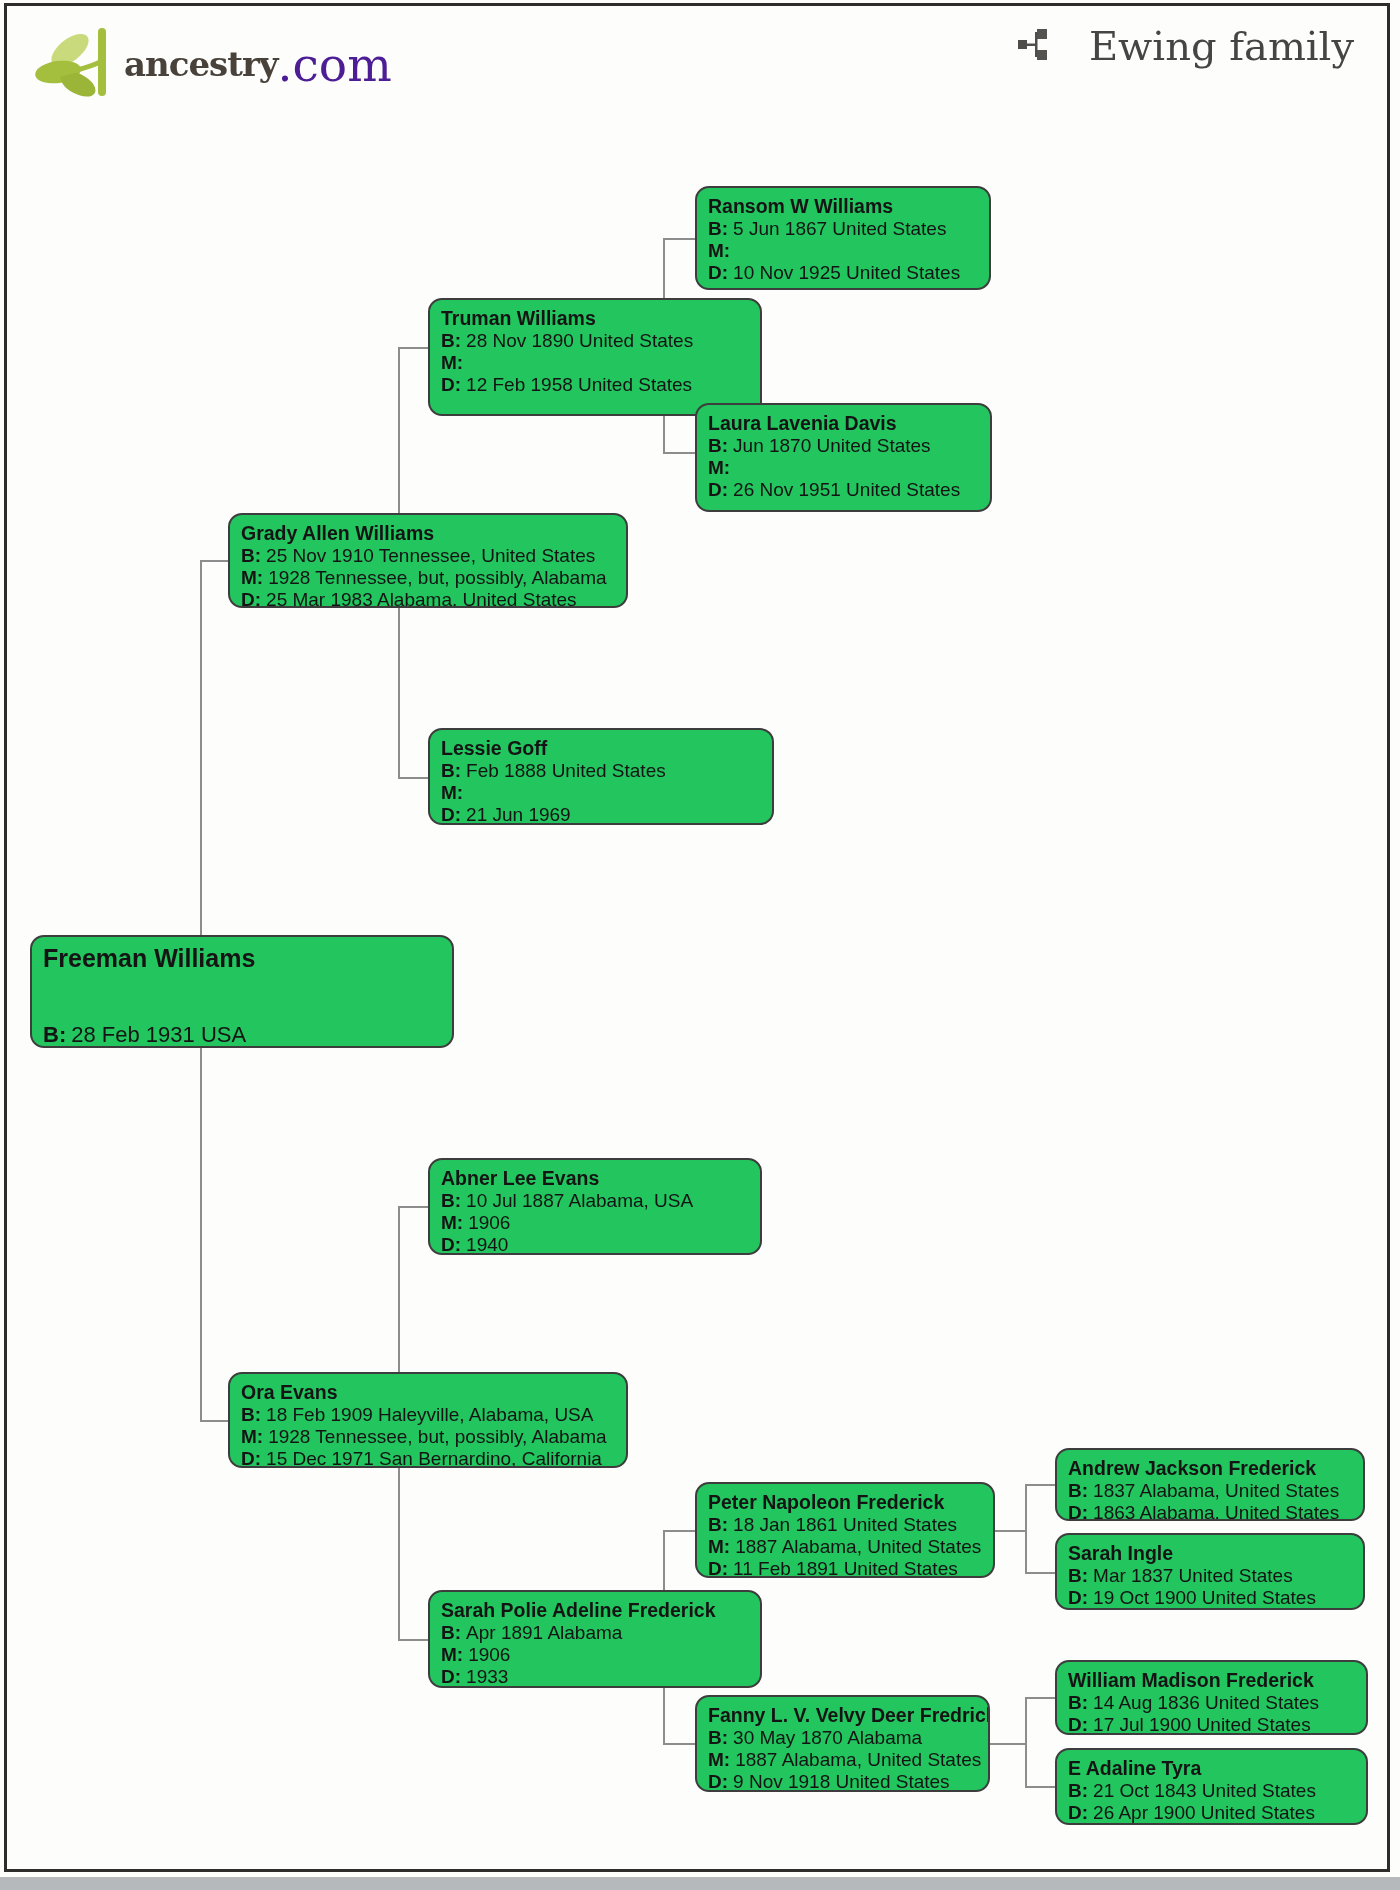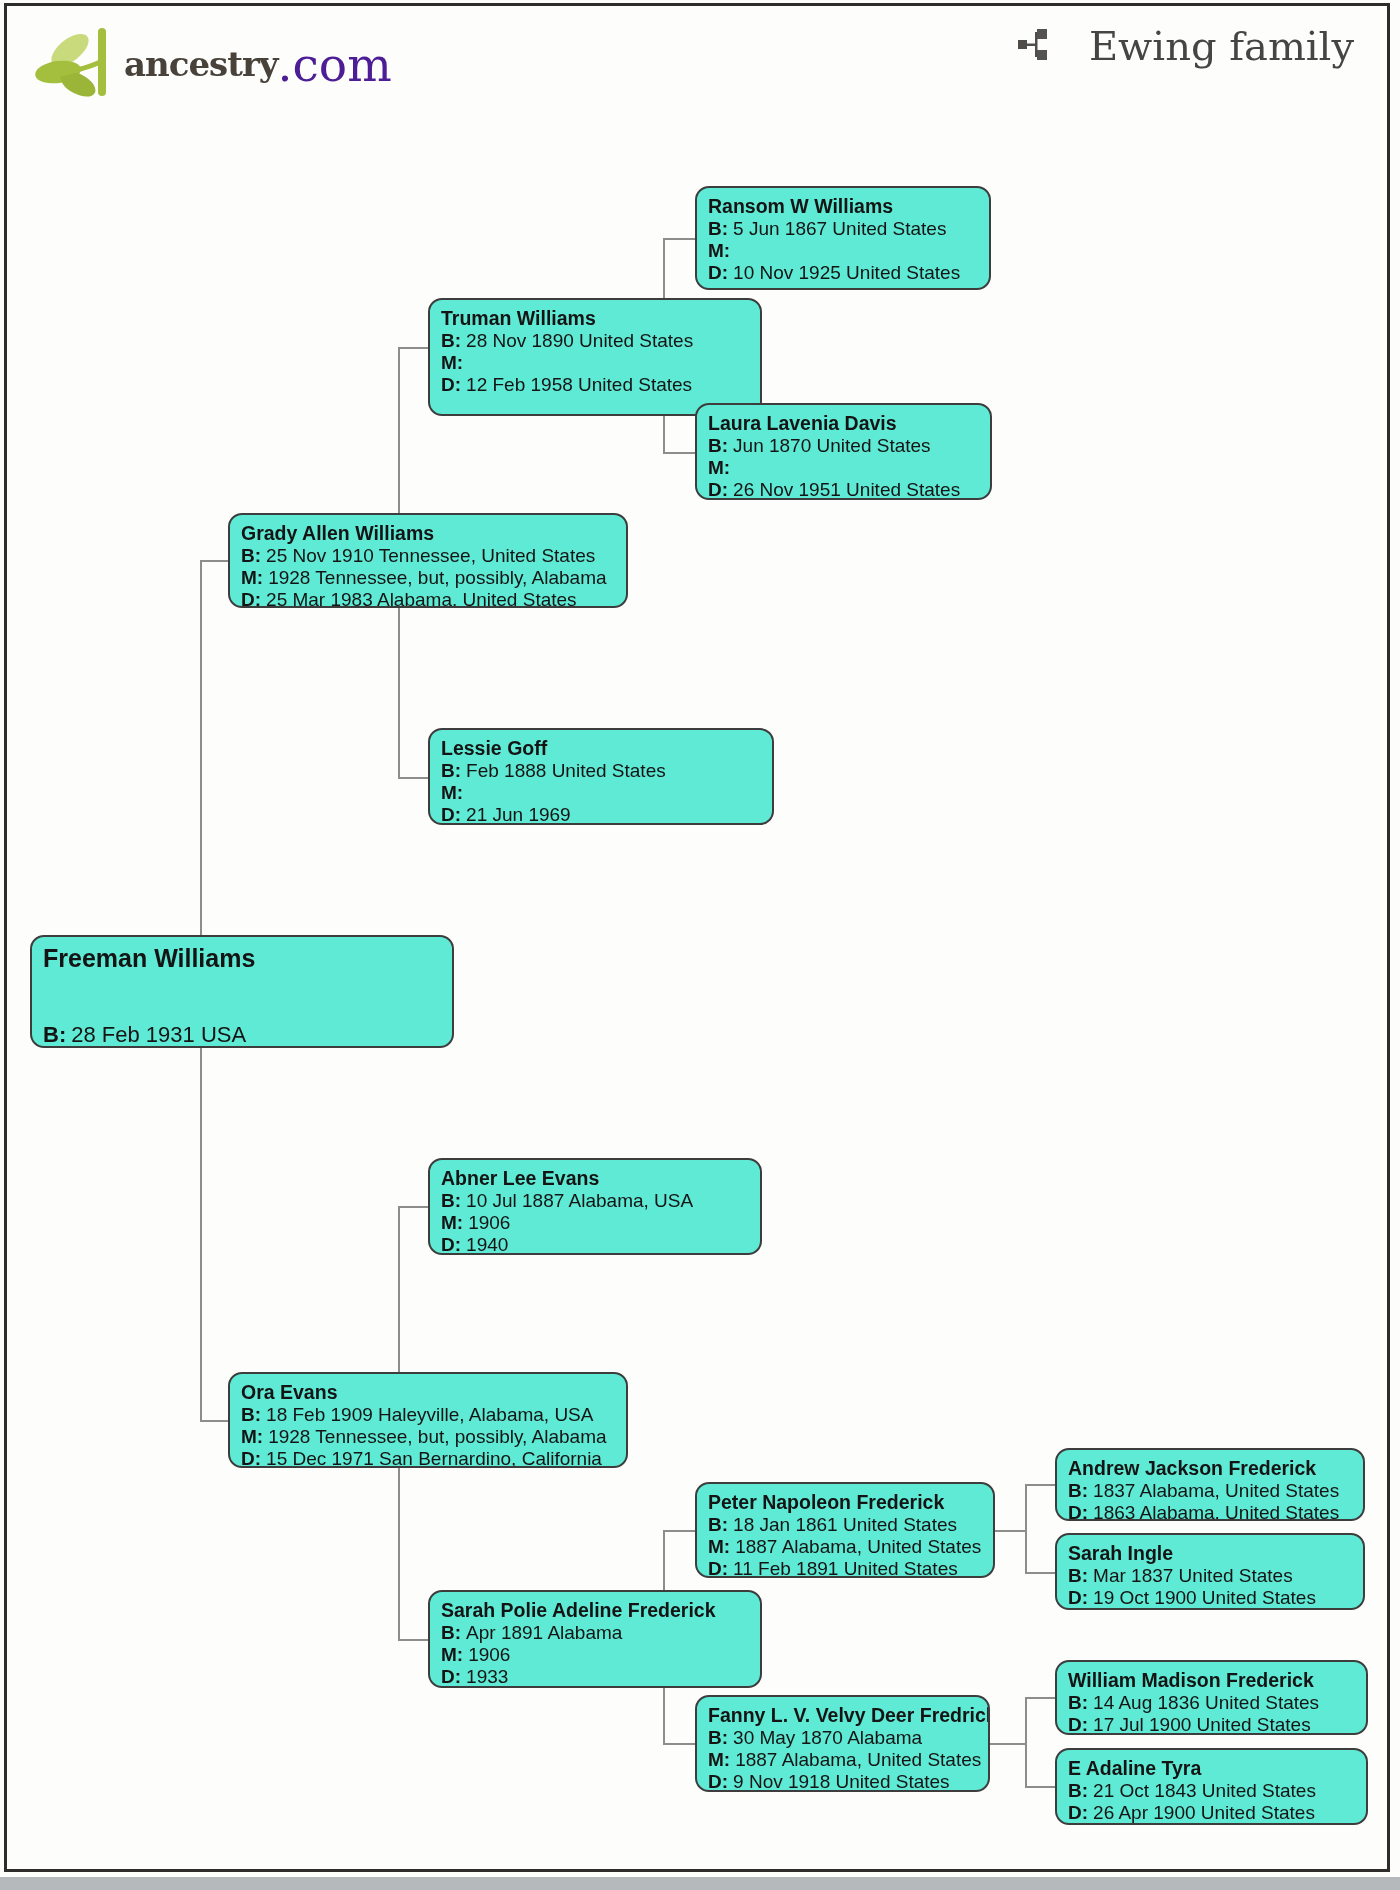--- a/index.html
+++ b/index.html
@@ -23,21 +23,21 @@
   }
   
   #logo{position:absolute;left:30px;top:24px;display:flex;align-items:center;}
   #logo .word{font-family:"DejaVu Serif", serif;font-size:34px;font-weight:700;color:#48423a;letter-spacing:-1px;line-height:1;}
   #logo .com{font-family:"DejaVu Serif", serif;font-size:47px;font-weight:400;color:#4c1d95;letter-spacing:0;line-height:1;}
   #title-wrap{position:absolute;right:46px;top:26px;display:flex;align-items:center;gap:32px;}
   #title-wrap .title{font-family:"DejaVu Serif", serif;font-size:40px;color:#454545;line-height:1;}
   
   .pbox{
     position:absolute;
-    background:#5eead4;
+    background:#22c55e;
     border:2px solid #3d3d3d;
     border-radius:14px;
     box-sizing:border-box;
     padding:7px 11px 9px 11px;
     overflow:hidden;
     white-space:nowrap;
   }
   .pbox .prow{font-size:19px;line-height:22px;white-space:nowrap;}
   .pbox .pname{font-size:19.5px;line-height:23px;font-weight:bold;white-space:nowrap;}
   .pbox .plbl{font-weight:bold;margin-right:5px;}
@@ -126,21 +126,21 @@
     <div class="prow"><span class="plbl">D:</span><span>10 Nov 1925 United States</span></div>
   </div>
 
   <div class="pbox" style="left:428px;top:298px;width:334px;height:118px;">
     <div class="pname">Truman Williams</div>
     <div class="prow"><span class="plbl">B:</span><span>28 Nov 1890 United States</span></div>
     <div class="prow"><span class="plbl">M:</span><span></span></div>
     <div class="prow"><span class="plbl">D:</span><span>12 Feb 1958 United States</span></div>
   </div>
 
-  <div class="pbox" style="left:695px;top:403px;width:297px;height:97px;">
+  <div class="pbox" style="left:695px;top:403px;width:297px;height:109px;">
     <div class="pname">Laura Lavenia Davis</div>
     <div class="prow"><span class="plbl">B:</span><span>Jun 1870 United States</span></div>
     <div class="prow"><span class="plbl">M:</span><span></span></div>
     <div class="prow"><span class="plbl">D:</span><span>26 Nov 1951 United States</span></div>
   </div>
 
   <div class="pbox" style="left:228px;top:513px;width:400px;height:95px;">
     <div class="pname">Grady Allen Williams</div>
     <div class="prow"><span class="plbl">B:</span><span>25 Nov 1910 Tennessee, United States</span></div>
     <div class="prow"><span class="plbl">M:</span><span>1928 Tennessee, but, possibly, Alabama</span></div>

